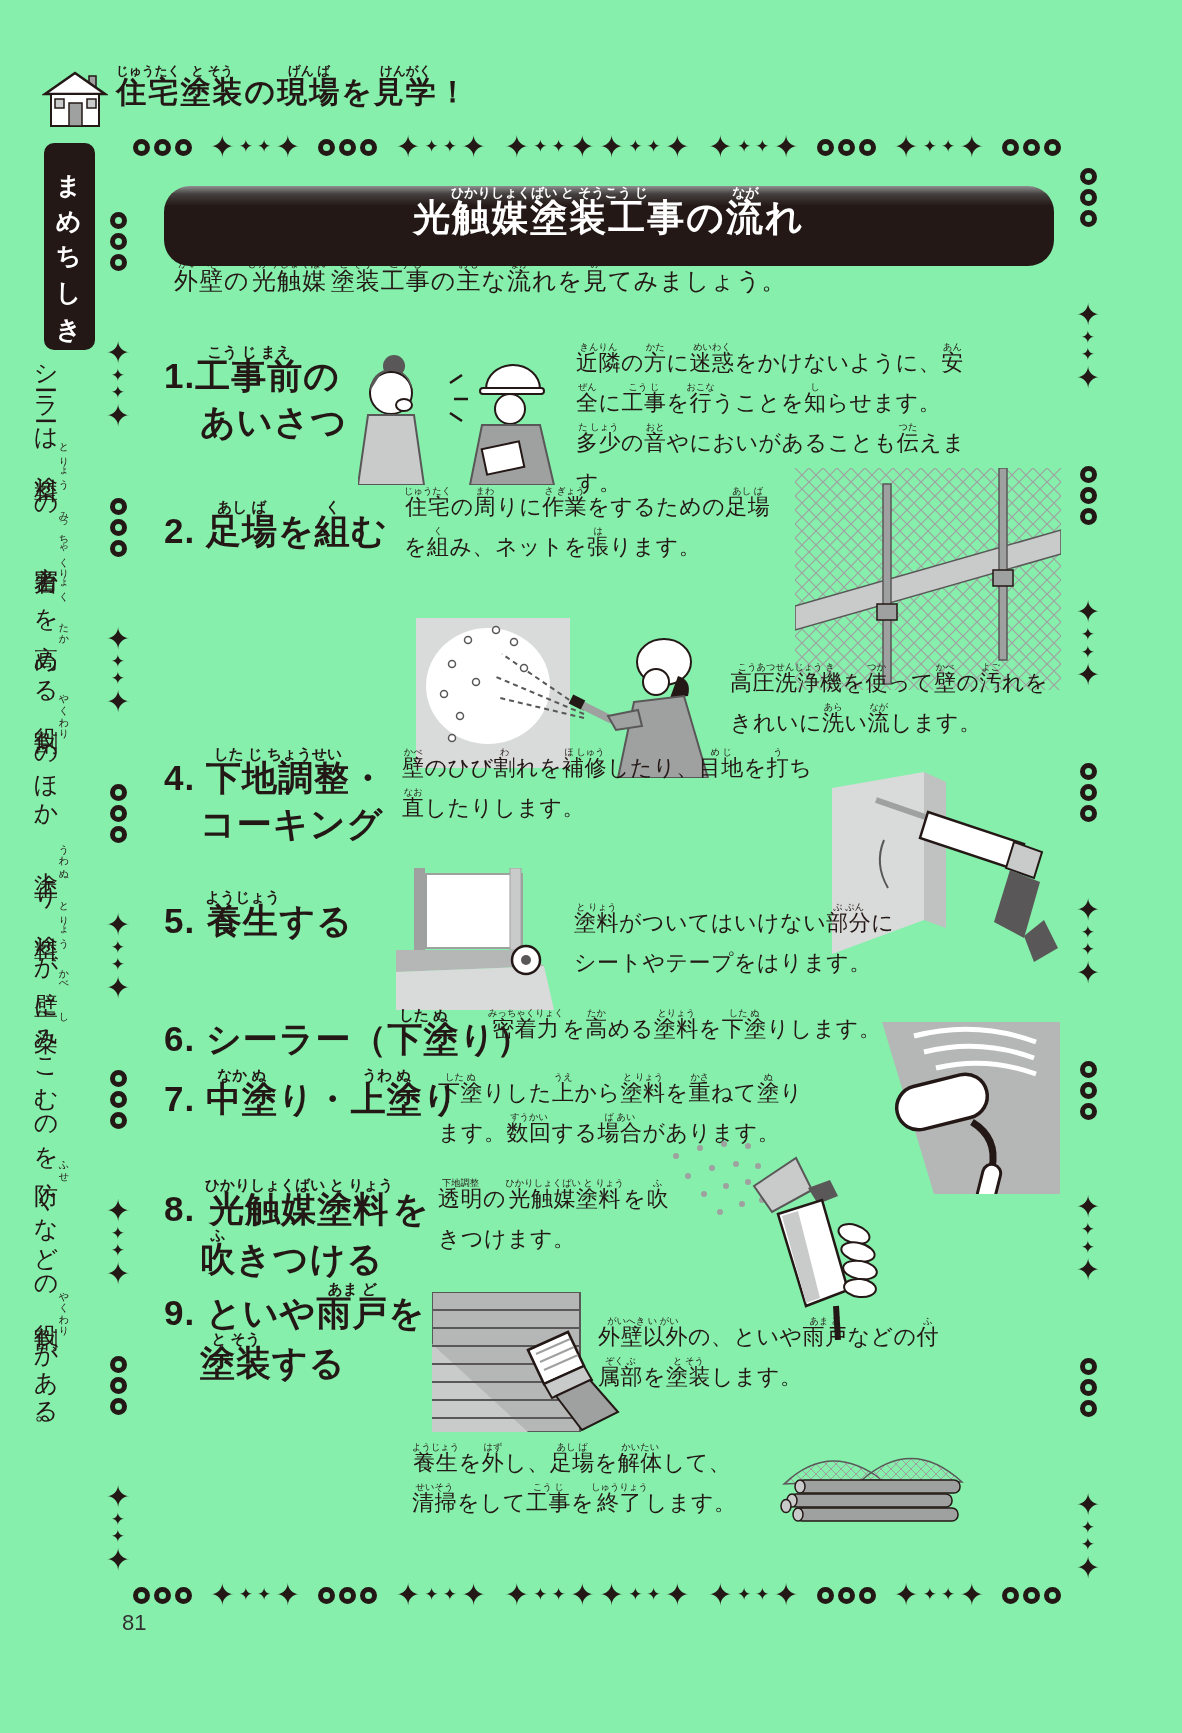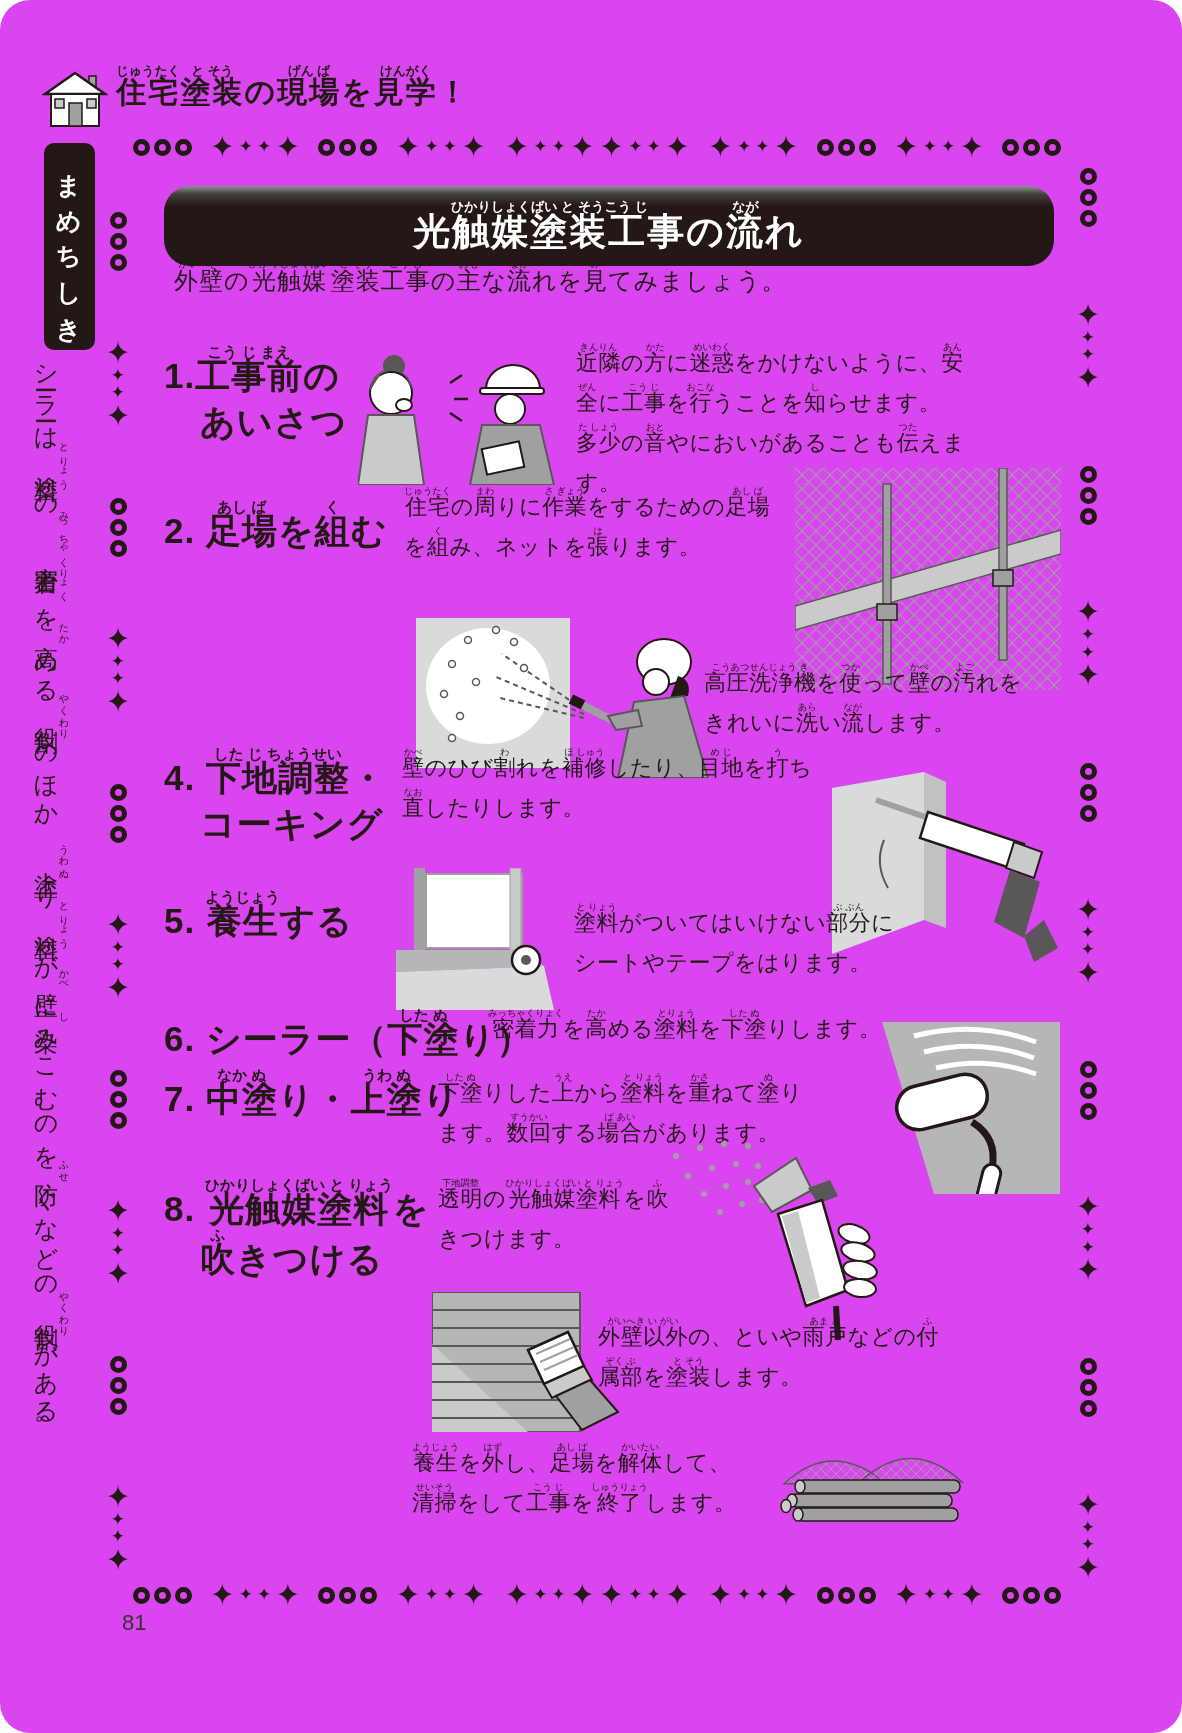--- a/index.html
+++ b/index.html
@@ -1,23 +1,23 @@
 <!DOCTYPE html>
 <html><head>
 <meta charset="utf-8">
 <style>
   html,body{margin:0;padding:0;background:#fff;}
-  #page{position:relative;width:1182px;height:1733px;background:#d946ef;overflow:hidden;
-        font-family:"Liberation Sans","DejaVu Sans",sans-serif;color:#231815;border-radius:30px;}
+  #page{position:relative;width:1182px;height:1733px;background:#86efac;overflow:hidden;
+        font-family:"Liberation Sans","DejaVu Sans",sans-serif;color:#231815;}
   .abs{position:absolute;}
   ruby{ruby-align:center;}
   ruby rt{font-size:.42em;font-weight:inherit;letter-spacing:0;}
   .h-title{font-size:30px;font-weight:bold;line-height:54px;letter-spacing:2px;}
   .banner{background:linear-gradient(180deg,#8f8f8f 0,#454040 8px,#231815 20px);
-          border-radius:26px;color:#fff;display:flex;align-items:center;justify-content:center;}
+          border-radius:26px;color:#fff;display:flex;justify-content:center;}
   .banner-text{font-size:37px;font-weight:bold;line-height:1.05;letter-spacing:2px;}
   .banner-text rt{font-size:13px;}
   .intro{font-size:24px;line-height:46px;letter-spacing:1px;}
   .step-h{font-size:35px;font-weight:bold;line-height:46px;white-space:pre-line;letter-spacing:1px;}
   .step-d{font-size:22px;line-height:40px;white-space:pre-line;letter-spacing:.5px;}
   .tab{background:#231815;color:#fff;border-radius:10px;writing-mode:vertical-rl;
        text-align:center;font-size:25px;font-weight:bold;letter-spacing:8px;padding:12px 9px;}
   .side-note{writing-mode:vertical-rl;font-size:24px;line-height:1.5;letter-spacing:2px;}
   .pagenum{font-size:22px;color:#333;margin-left:24px;}
   
@@ -338,21 +338,21 @@
         <circle cx="36" cy="140" r="3.5"></circle>
     </g>
     <line x1="160" y1="104" x2="196" y2="122" stroke="#9fa0a0" stroke-width="8"></line>
     <line x1="155" y1="101" x2="167" y2="107" stroke="#231815" stroke-width="10"></line>
     <ellipse cx="248" cy="64" rx="27" ry="23" fill="#fff" stroke="#231815" stroke-width="2"></ellipse>
     <path d="M262,78 q14,4 10,20 l-18,2 Z" fill="#231815"></path>
     <circle cx="240" cy="84" r="13" fill="#fff" stroke="#231815" stroke-width="2"></circle>
     <path d="M218,104 L268,98 L292,180 L202,180 Z" fill="#9fa0a0" stroke="#595757" stroke-width="2"></path>
     <path d="M222,112 L192,118 L200,132 L226,128 Z" fill="#9fa0a0" stroke="#595757" stroke-width="2"></path>
   </svg>
-  <div class="abs step-d" style="left:704px;top:662px"><ruby>高圧洗浄機<rt>こうあつせんじょう き</rt></ruby>を<ruby>使<rt>つか</rt></ruby>って<ruby>壁<rt>かべ</rt></ruby>の<ruby>汚<rt>よご</rt></ruby>れを
+  <div class="abs step-d" style="left:730px;top:662px"><ruby>高圧洗浄機<rt>こうあつせんじょう き</rt></ruby>を<ruby>使<rt>つか</rt></ruby>って<ruby>壁<rt>かべ</rt></ruby>の<ruby>汚<rt>よご</rt></ruby>れを
 きれいに<ruby>洗<rt>あら</rt></ruby>い<ruby>流<rt>なが</rt></ruby>します。</div>
 
   <div class="abs step-h" style="left:164px;top:747px">4. <ruby>下地調整<rt>した じ ちょうせい</rt></ruby>・
 　コーキング</div>
   <div class="abs step-d" style="left:402px;top:747px"><ruby>壁<rt>かべ</rt></ruby>のひび<ruby>割<rt>わ</rt></ruby>れを<ruby>補修<rt>ほ しゅう</rt></ruby>したり、<ruby>目地<rt>め じ</rt></ruby>を<ruby>打<rt>う</rt></ruby>ち
 <ruby>直<rt>なお</rt></ruby>したりします。</div>
   <svg class="abs" style="left:828px;top:770px" width="232" height="192" viewBox="0 0 232 192">
     <polygon points="4,18 96,2 96,150 4,184" fill="#d9dada"></polygon>
     <polygon points="96,2 118,12 118,158 96,150" fill="#c0c1c1"></polygon>
     <path d="M56,70 q-10,24 4,48" stroke="#595757" stroke-width="2" fill="none"></path>
@@ -423,20 +423,22 @@
     <polygon points="124,78 140,73 162,160 148,165" fill="#c9caca"></polygon>
     <g fill="#fff" stroke="#231815" stroke-width="2">
       <ellipse cx="196" cy="96" rx="16" ry="9" transform="rotate(18 196 96)"></ellipse>
       <ellipse cx="200" cy="114" rx="17" ry="9" transform="rotate(14 200 114)"></ellipse>
       <ellipse cx="202" cy="132" rx="17" ry="9" transform="rotate(10 202 132)"></ellipse>
       <ellipse cx="202" cy="150" rx="16" ry="9" transform="rotate(6 202 150)"></ellipse>
     </g>
     <line x1="178" y1="168" x2="180" y2="202" stroke="#231815" stroke-width="6"></line>
   </svg>
 
+  <div class="abs step-h" style="left:164px;top:1282px">9. といや<ruby>雨戸<rt>あま ど</rt></ruby>を
+　<ruby>塗装<rt>と そう</rt></ruby>する</div>
   <svg class="abs" style="left:432px;top:1292px" width="248" height="140" viewBox="0 0 248 140">
     <rect x="0" y="0" width="148" height="140" fill="#b5b6b6" stroke="#595757" stroke-width="2"></rect>
     <polygon points="0,52 96,140 0,140" fill="#c9caca"></polygon>
     <g stroke="#595757" stroke-width="2">
       <line x1="0" y1="18" x2="148" y2="18"></line>
         <line x1="0" y1="36" x2="148" y2="36"></line>
       <line x1="0" y1="54" x2="148" y2="54"></line>
         <line x1="0" y1="72" x2="148" y2="72"></line>
       <line x1="0" y1="90" x2="148" y2="90"></line>
         <line x1="0" y1="108" x2="148" y2="108"></line>

